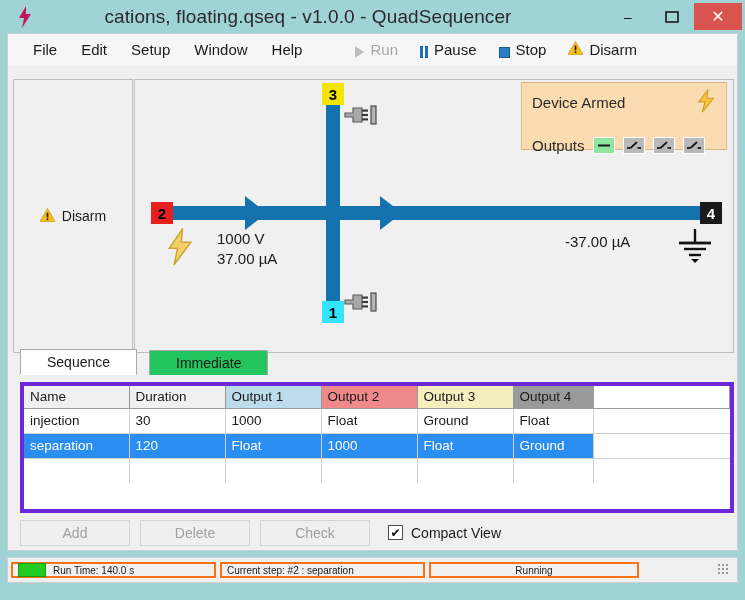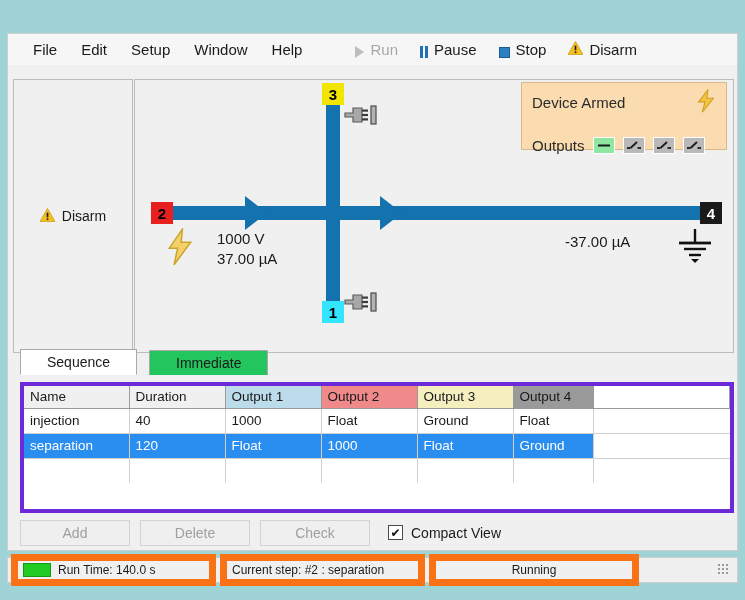--- a/index.html
+++ b/index.html
@@ -221,42 +221,57 @@
 
   
   #statusbar {
     position: absolute; left: 7px; top: 557px; width: 731px; height: 26px;
     background: #f0f0f0;
     border: 1px solid #cfcfcf;
     display: flex; align-items: center;
     padding: 0 3px;
   }
   .st-cell {
-    height: 32px; display: flex; align-items: center;
-    border: 7px solid #f97316; background: #f0f0f0;
-    font-size: 12px; color: #1a1a1a;
+    height: 16px; display: flex; align-items: center;
+    border: 2px solid #f97316; background: #f0f0f0;
+    font-size: 10px; color: #1a1a1a;
     padding: 0 5px; margin-right: 4px;
   }
   #st-runtime { width: 205px; gap: 7px; }
   #run-led { width: 28px; height: 14px; background: #22cc22; border: 1px solid #169916; }
   #st-step { width: 205px; }
   #st-state { width: 210px; justify-content: center; }
   #grip {
     margin-left: auto; margin-right: 4px;
     width: 12px; height: 12px;
     display: grid; grid-template-columns: repeat(3, 3px); grid-template-rows: repeat(3, 3px);
     gap: 1px;
   }
   #grip i { width: 2px; height: 2px; background: #9a9a9a; display: block; }
 </style>
 </head>
 <body>
 
 <div id="app">
 
+  <div id="titlebar">
+    <div id="app-icon">
+      <svg width="16" height="22" viewBox="0 0 16 22" aria-hidden="true">
+        <polygon points="9,0 2,12 7,12 5,22 14,8 9,8" fill="#c2185b"></polygon>
+      </svg>
+    </div>
+    <div id="title-text">cations, floating.qseq - v1.0.0 - QuadSequencer</div>
+    <div class="wbtn" id="btn-min">–</div>
+    <div class="wbtn" id="btn-max">
+      <svg width="14" height="12" viewBox="0 0 14 12" aria-hidden="true">
+        <rect x="1" y="1" width="12" height="10" fill="#9fd3d6" stroke="#1a1a1a" stroke-width="1.6"></rect>
+      </svg>
+    </div>
+    <div class="wbtn" id="btn-close">✕</div>
+  </div>
 
   <div id="menubar">
     <div class="menu-item">File</div>
     <div class="menu-item">Edit</div>
     <div class="menu-item">Setup</div>
     <div class="menu-item">Window</div>
     <div class="menu-item">Help</div>
 
     <div style="width:26px"></div>
 
@@ -419,21 +434,21 @@
             <th class="c-o1">Output 1</th>
             <th class="c-o2">Output 2</th>
             <th class="c-o3">Output 3</th>
             <th class="c-o4">Output 4</th>
             <th class="c-pad"></th>
           </tr>
         </thead>
         <tbody>
           <tr>
             <td>injection</td>
-            <td>40</td>
+            <td>30</td>
             <td>1000</td>
             <td>Float</td>
             <td>Ground</td>
             <td>Float</td>
             <td style="border-right:none;"></td>
           </tr>
           <tr class="selected">
             <td>separation</td>
             <td>120</td>
             <td>Float</td>

